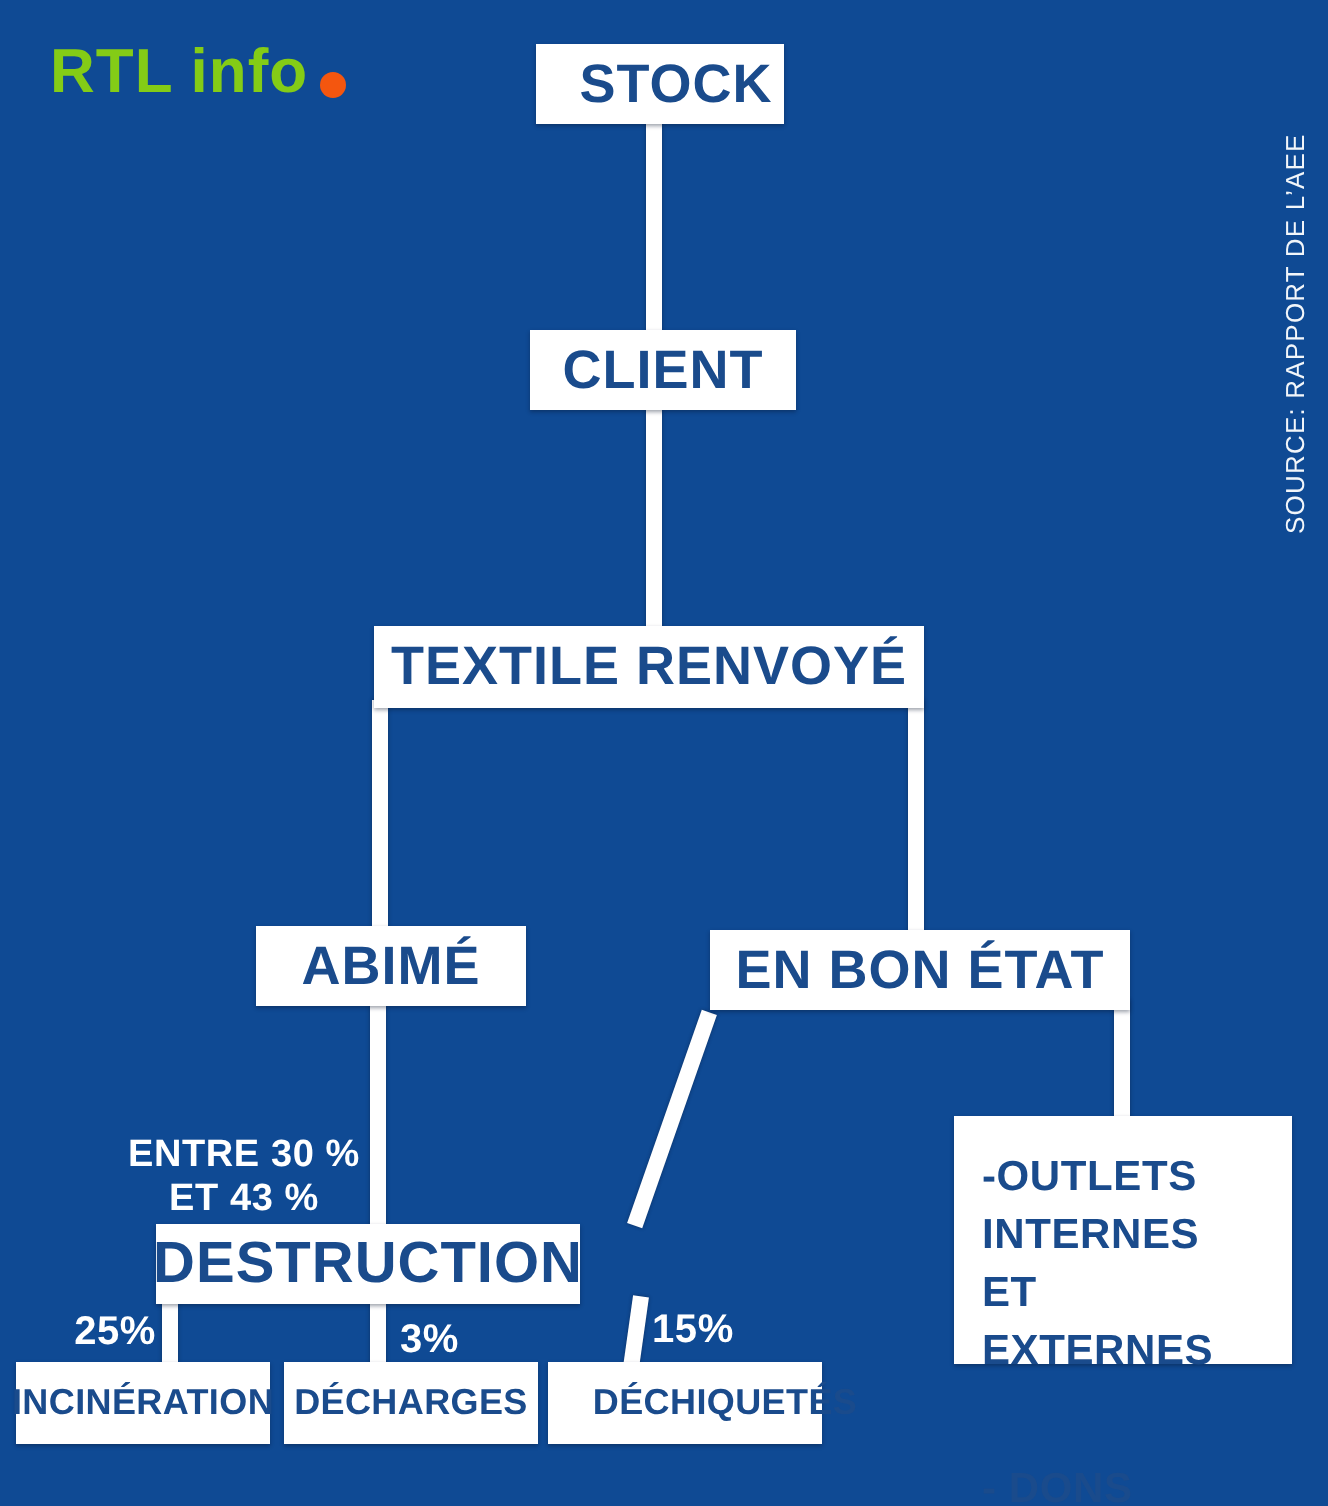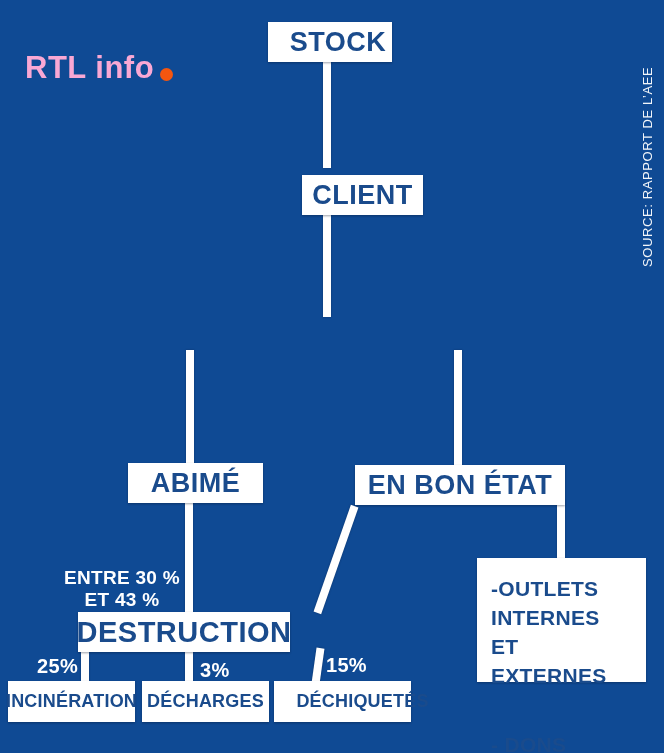--- a/index.html
+++ b/index.html
@@ -48,21 +48,21 @@
     letter-spacing:.3px;
   }
   .range-label{
     font-size:19px;line-height:22px;text-align:center;white-space:pre-line;width:128px;
   }
   .pct-right{width:50px;text-align:right;}
 
   
   .logo{
     position:absolute;left:25px;top:20px;display:flex;align-items:flex-end;
-    color:#f9a8d4;font-weight:bold;font-size:31px;line-height:1;letter-spacing:.5px;margin-top:32px;
+    color:#84cc16;font-weight:bold;font-size:31px;line-height:1;letter-spacing:.5px;
   }
   .logo-dot{
     display:inline-block;width:13px;height:13px;border-radius:50%;
     background:var(--accent-orange);margin-left:6px;margin-bottom:2px;
   }
 
   
   .source{
     position:absolute;right:9px;top:55px;height:212px;
     writing-mode:vertical-rl;transform:rotate(180deg);
@@ -79,21 +79,22 @@
   <div class="edge" style="left:186px;top:350px;height:116px;"></div>
   <div class="edge" style="left:454px;top:350px;height:119px;"></div>
   <div class="edge" style="left:185px;top:500px;height:116px;"></div>
   <div class="edge" style="left:332px;top:503px;height:113px;transform:rotate(19.3deg);"></div>
   <div class="edge" style="left:557px;top:500px;height:61px;"></div>
   <div class="edge" style="left:81px;top:648px;height:36px;"></div>
   <div class="edge" style="left:185px;top:648px;height:36px;"></div>
   <div class="edge" style="left:314px;top:648px;height:36px;transform:rotate(8deg);"></div>
 
   <div class="node f27" style="left:268px;top:22px;width:124px;height:40px;padding-left:16px;">STOCK</div>
-  <div class="node f27" style="left:265px;top:175px;width:121px;height:40px;margin-left:37px;">CLIENT</div>
+  <div class="node f27" style="left:265px;top:165px;width:133px;height:40px;">CLIENT</div>
+  <div class="node f27" style="left:187px;top:313px;width:275px;height:41px;">TEXTILE RENVOYÉ</div>
   <div class="node f27" style="left:128px;top:463px;width:135px;height:40px;">ABIMÉ</div>
   <div class="node f27" style="left:355px;top:465px;width:210px;height:40px;">EN BON ÉTAT</div>
   <div class="node f29" style="left:78px;top:612px;width:212px;height:40px;">DESTRUCTION</div>
   <div class="node f18" style="left:8px;top:681px;width:127px;height:41px;">INCINÉRATION</div>
   <div class="node f18" style="left:142px;top:681px;width:127px;height:41px;">DÉCHARGES</div>
   <div class="node f18" style="left:274px;top:681px;width:137px;height:41px;padding-left:40px;">DÉCHIQUETÉS</div>
 
   <div class="node outlets" style="left:477px;top:558px;width:169px;height:124px;">
     <div>-OUTLETS</div>
     <div>INTERNES</div>

